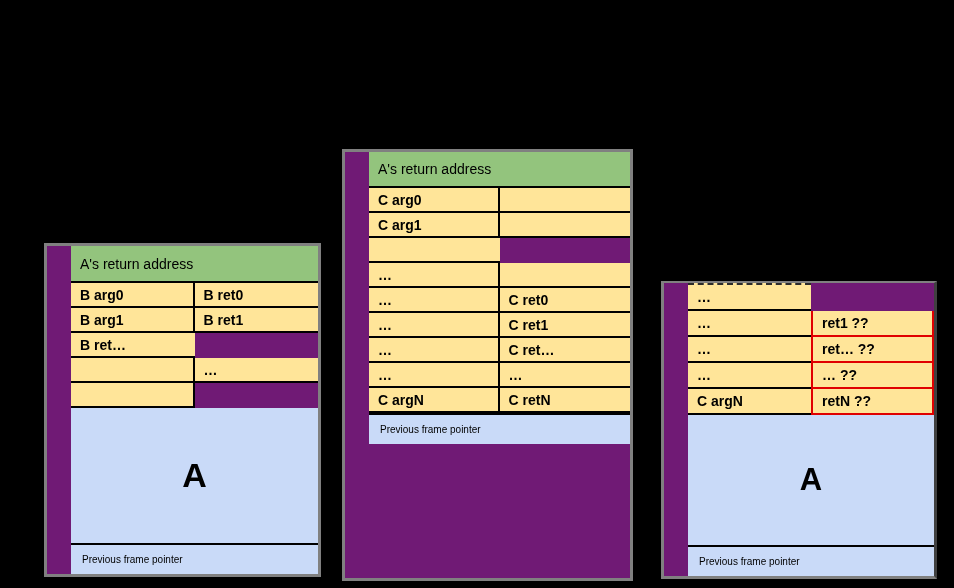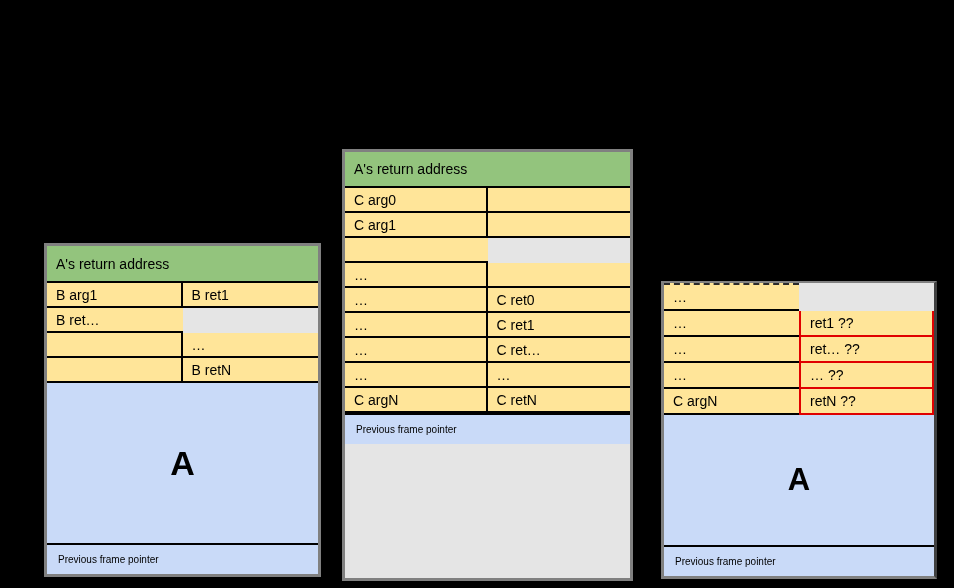--- a/index.html
+++ b/index.html
@@ -2,27 +2,27 @@
 <html><head>
 <meta charset="utf-8">
 <style>
   html,body{margin:0;padding:0;}
   body{
     width:954px;height:588px;background:#000000;position:relative;overflow:hidden;
     font-family:"Liberation Sans",sans-serif;color:#000;
   }
   .stack{
     position:absolute;box-sizing:border-box;border:3px solid #808080;
-    display:flex;flex-direction:column;background:#e5e5e5;
+    display:flex;flex-direction:column;background:#701a75;padding-left:24px;
   }
   .hdr{
     background:#93c47d;border-bottom:2px solid #000;box-sizing:border-box;
     display:flex;align-items:center;padding-left:9px;font-size:14px;flex:0 0 auto;
   }
-  .row{display:flex;flex:0 0 auto;}
+  .row{display:flex;flex:0 0 auto;font-weight:bold;}
   .cl,.cr{
     width:50%;box-sizing:border-box;background:#ffe599;
     border-bottom:2px solid #000;display:flex;align-items:center;
     padding-left:9px;font-size:14px;white-space:nowrap;overflow:hidden;
   }
   .cl{border-right:2px solid #000;}
   .blue{
     background:#c9daf8;flex:1 1 auto;display:flex;align-items:center;justify-content:center;
   }
   .biglabel{font-weight:bold;font-size:34px;}
@@ -51,33 +51,36 @@
   }
   .s3 .row.first .cl{border-top:2px dashed #2a2a2a;}
   .s3 .row.first .cr{border-top:2px dashed #e00000;}
 </style>
 </head>
 <body>
 
 <div class="stack s1">
   <div class="hdr">A's return address</div>
   <div class="row">
+    <div class="cl">B arg0</div>
+    <div class="cr">B ret0</div>
+  </div>
+  <div class="row">
     <div class="cl">B arg1</div>
     <div class="cr">B ret1</div>
   </div>
   <div class="row">
     <div class="cr">B ret…</div>
   </div>
   <div class="row">
     <div class="cl"></div>
     <div class="cr">…</div>
   </div>
   <div class="row">
     <div class="cl"></div>
-    <div class="cr">B retN</div>
   </div>
   <div class="blue">
     <div class="biglabel">A</div>
   </div>
   <div class="footer">Previous frame pointer</div>
 </div>
 
 <div class="stack s2">
   <div class="hdr">A's return address</div>
   <div class="row">

